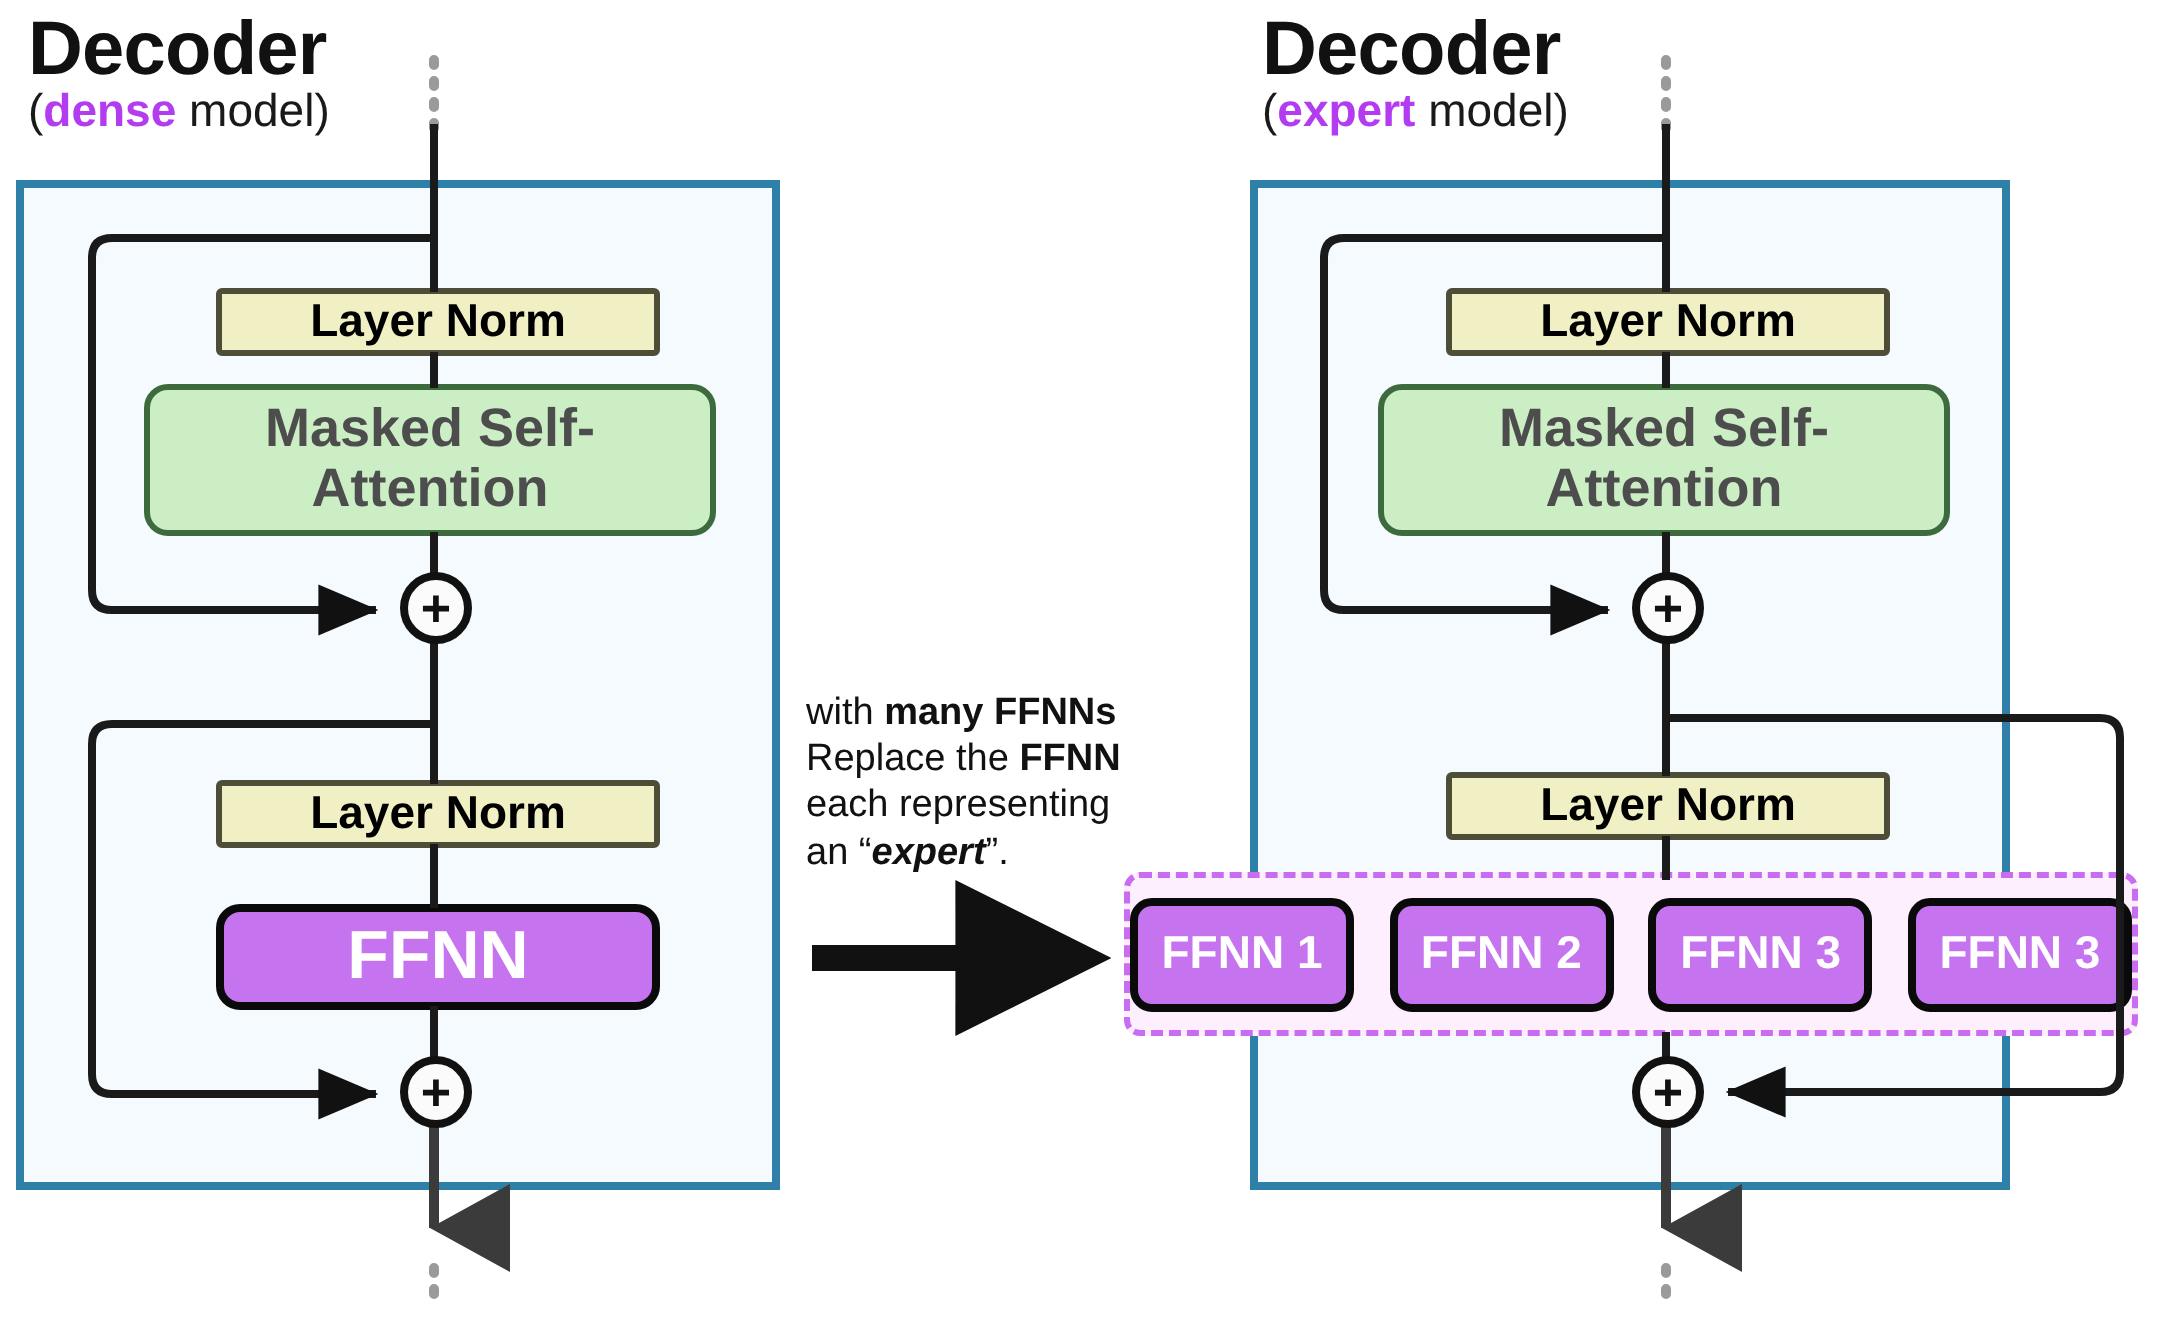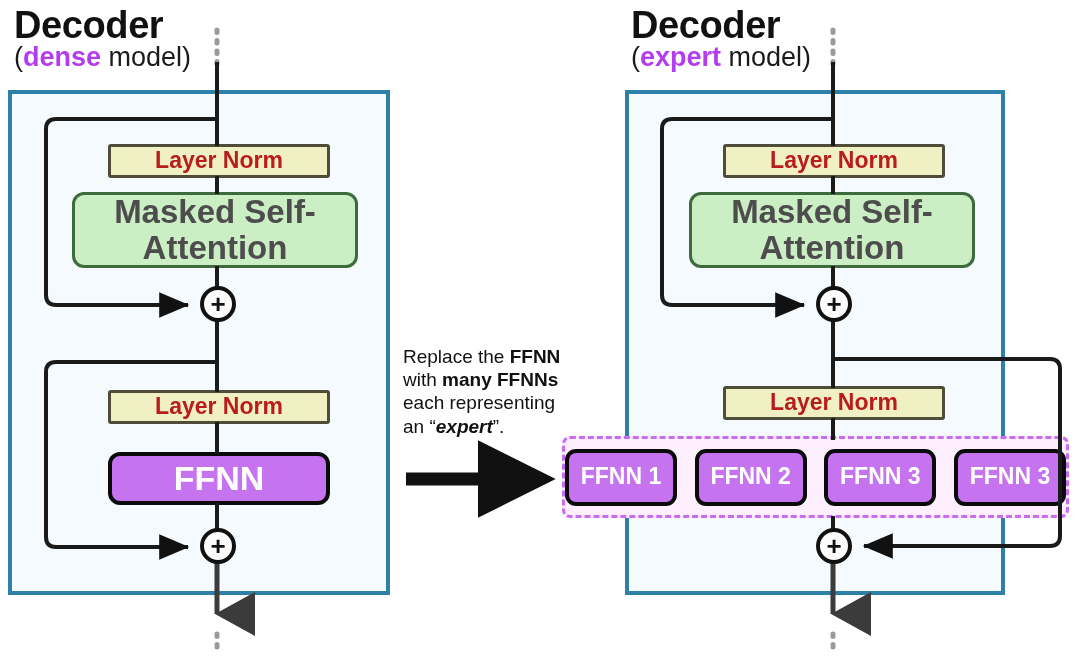--- a/index.html
+++ b/index.html
@@ -12,21 +12,21 @@
   }
   .stage{position:absolute;left:0;top:0;width:1080px;height:661px;}
   .abs{position:absolute;}
 
   
   .title{
     font-weight:bold;font-size:38px;color:#111111;
     letter-spacing:-0.4px;white-space:nowrap;
   }
   .subtitle{
-    font-size:27px;color:#1a1a1a;white-space:nowrap;
+    font-size:23px;color:#1a1a1a;white-space:nowrap;
   }
   .kw{color:#b43cf0;font-weight:bold;}
 
   
   .decoder-box{
     border:4px solid #2f80a8;
     background:#f4fafd;
     box-sizing:border-box;
   }
 
@@ -35,29 +35,29 @@
     box-sizing:border-box;
     display:flex;align-items:center;justify-content:center;
     text-align:center;
     font-weight:bold;
     line-height:1.1;
   }
   .layernorm{
     background:#f1f0c4;
     border:3px solid #4d4d38;
     border-radius:3px;
-    color:#b91c1c;
+    color:#000000;
     font-size:23px;
   }
   .attention{
     background:#cbeec4;
     border:3px solid #3d6b3d;
     border-radius:12px;
     color:#4d4d4d;
-    font-size:33px;
+    font-size:27px;
   }
   .ffnn{
     background:#c573ef;
     border:4px solid #0a0a0a;
     border-radius:12px;
     color:#ffffff;
     font-size:34px;
   }
   .expert{
     background:#c573ef;
@@ -106,22 +106,22 @@
 
   <div class="abs node layernorm" style="left:108px;top:144px;width:222px;height:34px;">Layer Norm</div>
   <div class="abs node attention" style="left:72px;top:192px;width:286px;height:76px;">Masked Self-Attention</div>
   <div class="abs plus" style="left:200px;top:286px;">+</div>
 
   <div class="abs node layernorm" style="left:108px;top:390px;width:222px;height:34px;">Layer Norm</div>
   <div class="abs node ffnn" style="left:108px;top:452px;width:222px;height:53px;">FFNN</div>
   <div class="abs plus" style="left:200px;top:528px;">+</div>
 
   <div class="abs caption" style="left:403px;top:345px;">
+    <div><span>with </span><b>many FFNNs</b></div>
     <div><span>Replace the </span><b>FFNN</b></div>
-    <div><span>with </span><b>many FFNNs</b></div>
     <div>each representing</div>
     <div><span>an “</span><i>expert</i><span>”.</span></div>
   </div>
 
   <div class="abs title" style="left:631px;top:4px;">Decoder</div>
   <div class="abs subtitle" style="left:631px;top:42px;"><span>(</span><span class="kw">expert</span><span> model)</span></div>
 
   <div class="abs decoder-box" style="left:625px;top:90px;width:380px;height:505px;"></div>
 
   <div class="abs node layernorm" style="left:723px;top:144px;width:222px;height:34px;">Layer Norm</div>

